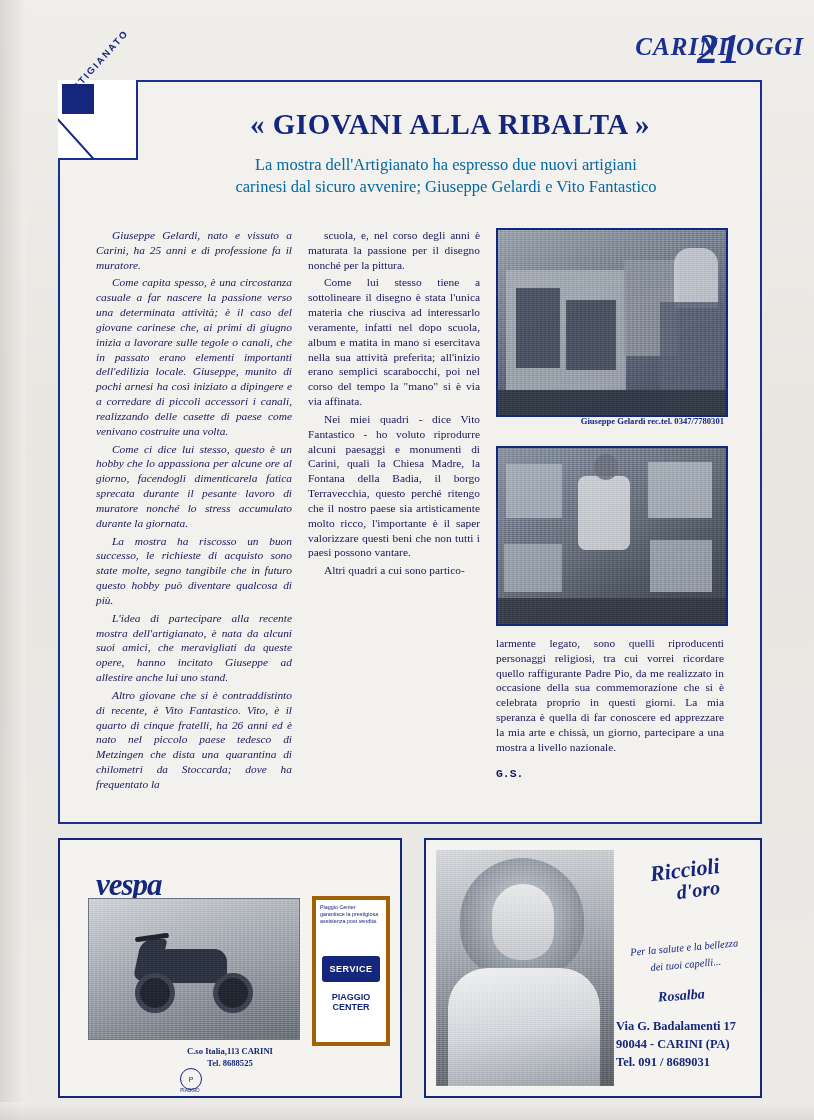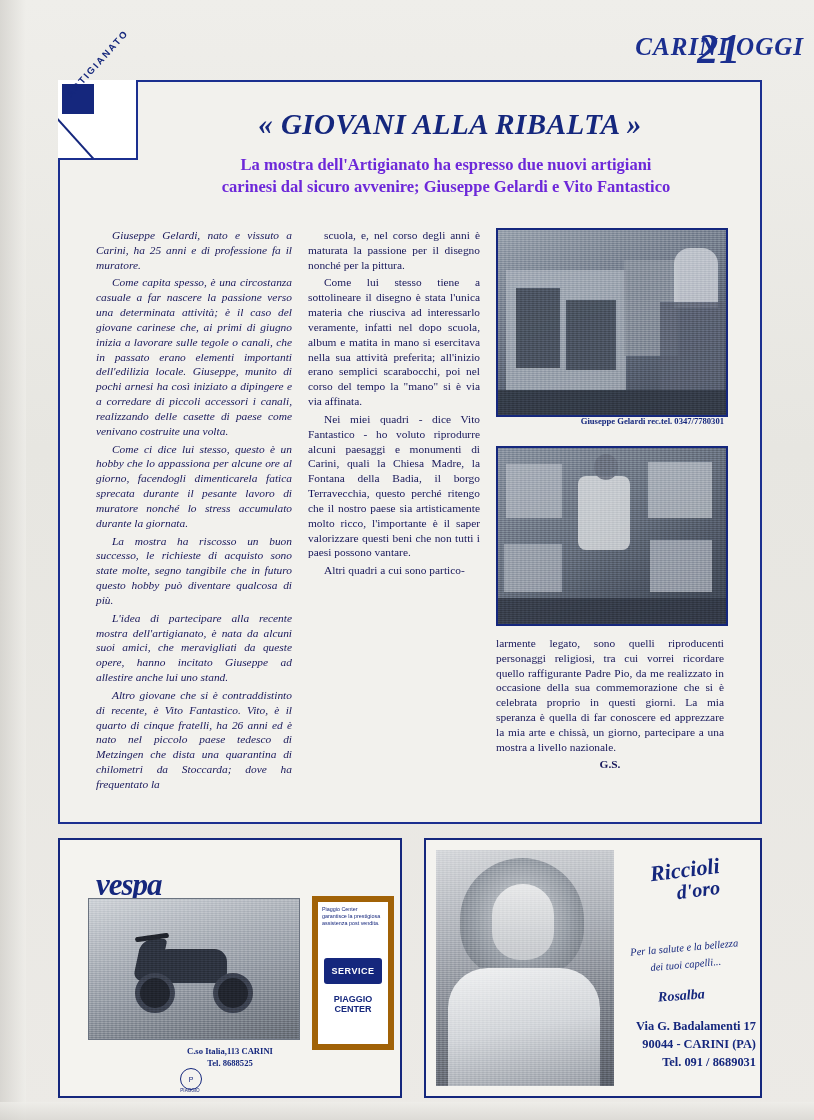--- a/index.html
+++ b/index.html
@@ -60,30 +60,30 @@
     font-family:"Liberation Sans", sans-serif;
     font-size:9.5px;font-weight:bold;letter-spacing:2px;
     color:#15277d;
     transform:rotate(-48deg);
     transform-origin:left top;
     white-space:nowrap;
   }
   .headline{
     position:absolute;left:110px;top:26px;width:560px;
     text-align:center;
-    font-size:29px;font-weight:bold;font-style:italic;
+    font-size:29px;font-weight:bold;
     color:#15277d;
     letter-spacing:0.5px;
   }
   .subhead{
     position:absolute;left:96px;top:72px;width:580px;
     text-align:center;
-    font-size:16.5px;font-weight:bold;
+    font-size:16.5px;font-weight:normal;
     line-height:1.32;
-    color:#6d28d9;
+    color:#0369a1;
   }
   
   .cols{
     position:absolute;left:36px;top:146px;width:628px;height:575px;
   }
   .col{
     position:absolute;top:0;width:196px;
     font-size:11.4px;line-height:1.30;
     text-align:justify;
     color:#17175a;
@@ -157,21 +157,21 @@
   .scooter .w2{left:84px;top:40px;}
   .scooter .shield{
     position:absolute;left:8px;top:6px;width:26px;height:42px;
     background:#2e3440;border-radius:12px 4px 4px 10px;transform:skewX(-12deg);
   }
   .scooter .bar{
     position:absolute;left:6px;top:2px;width:34px;height:5px;background:#20242c;border-radius:3px;transform:rotate(-8deg);
   }
   .piaggio-box{
     position:absolute;left:252px;top:56px;width:70px;height:142px;
-    border:6px solid #a16207;background:#fff;
+    border:4px solid #a16207;background:#fff;
   }
   .piaggio-txt{
     position:absolute;left:4px;top:4px;width:62px;
     font-size:5.4px;line-height:1.25;color:#15277d;text-align:left;
     font-family:"Liberation Sans", sans-serif;
   }
   .service-badge{
     position:absolute;left:6px;top:56px;width:58px;height:26px;
     background:#15277d;color:#fff;border-radius:3px;
     font-family:"Liberation Sans", sans-serif;
@@ -239,21 +239,21 @@
   .ricc-sign{
     position:absolute;left:232px;top:148px;
     font-family:"Liberation Serif", serif;
     font-style:italic;font-weight:bold;color:#15277d;font-size:14px;
     transform:rotate(-4deg);
   }
   .ricc-addr{
     position:absolute;left:190px;top:178px;width:140px;
     font-family:"Liberation Serif", serif;
     font-weight:bold;color:#15277d;font-size:12.4px;line-height:1.45;
-    text-align:right;
+    text-align:left;
   }
   .edge-l{position:absolute;left:0;top:0;width:26px;height:1120px;background:linear-gradient(90deg,#cfcdc8,#efeeea);opacity:.7;}
   .edge-b{position:absolute;left:0;bottom:0;width:814px;height:18px;background:linear-gradient(0deg,#d6d4cf,#efeeea);opacity:.7;}
 </style>
 </head>
 <body>
 
 <div class="page">
   <div class="edge-l"></div>
   <div class="edge-b"></div>
@@ -320,21 +320,21 @@
         <div class="lightshape" style="left:6px;top:96px;width:58px;height:48px;background:#a5abb5;"></div>
         <div class="lightshape" style="left:152px;top:92px;width:62px;height:52px;background:#a8aeb8;"></div>
         <div class="lightshape" style="left:80px;top:28px;width:52px;height:74px;background:#dcdee1;border-radius:8px;"></div>
         <div class="shape" style="left:96px;top:6px;width:24px;height:26px;background:#6b7280;border-radius:50%;"></div>
         <div class="shape" style="left:0;top:150px;width:228px;height:26px;background:#323845;"></div>
         <div class="noise"></div>
       </div>
 
       <div class="col col3 lower">
         <p style="text-indent:0">larmente legato, sono quelli riproducenti personaggi religiosi, tra cui vorrei ricordare quello raffigurante Padre Pio, da me realizzato in occasione della sua commemorazione che si è celebrata proprio in questi giorni. La mia speranza è quella di far conoscere ed apprezzare la mia arte e chissà, un giorno, partecipare a una mostra a livello nazionale.</p>
-        <p style="text-indent:0;text-align:center;font-weight:bold;margin-top:2px;">G.S.</p>
+        <p style="text-indent:0;text-align:left;font-weight:bold;margin-top:12px;font-family:Liberation Mono, monospace;">G.S.</p>
       </div>
 
     </div>
   </div>
 
   <div class="ad ad-vespa">
     <div class="vespa-word">vespa</div>
     <div class="vespa-photo">
       <div class="scooter">
         <div class="body"></div>

